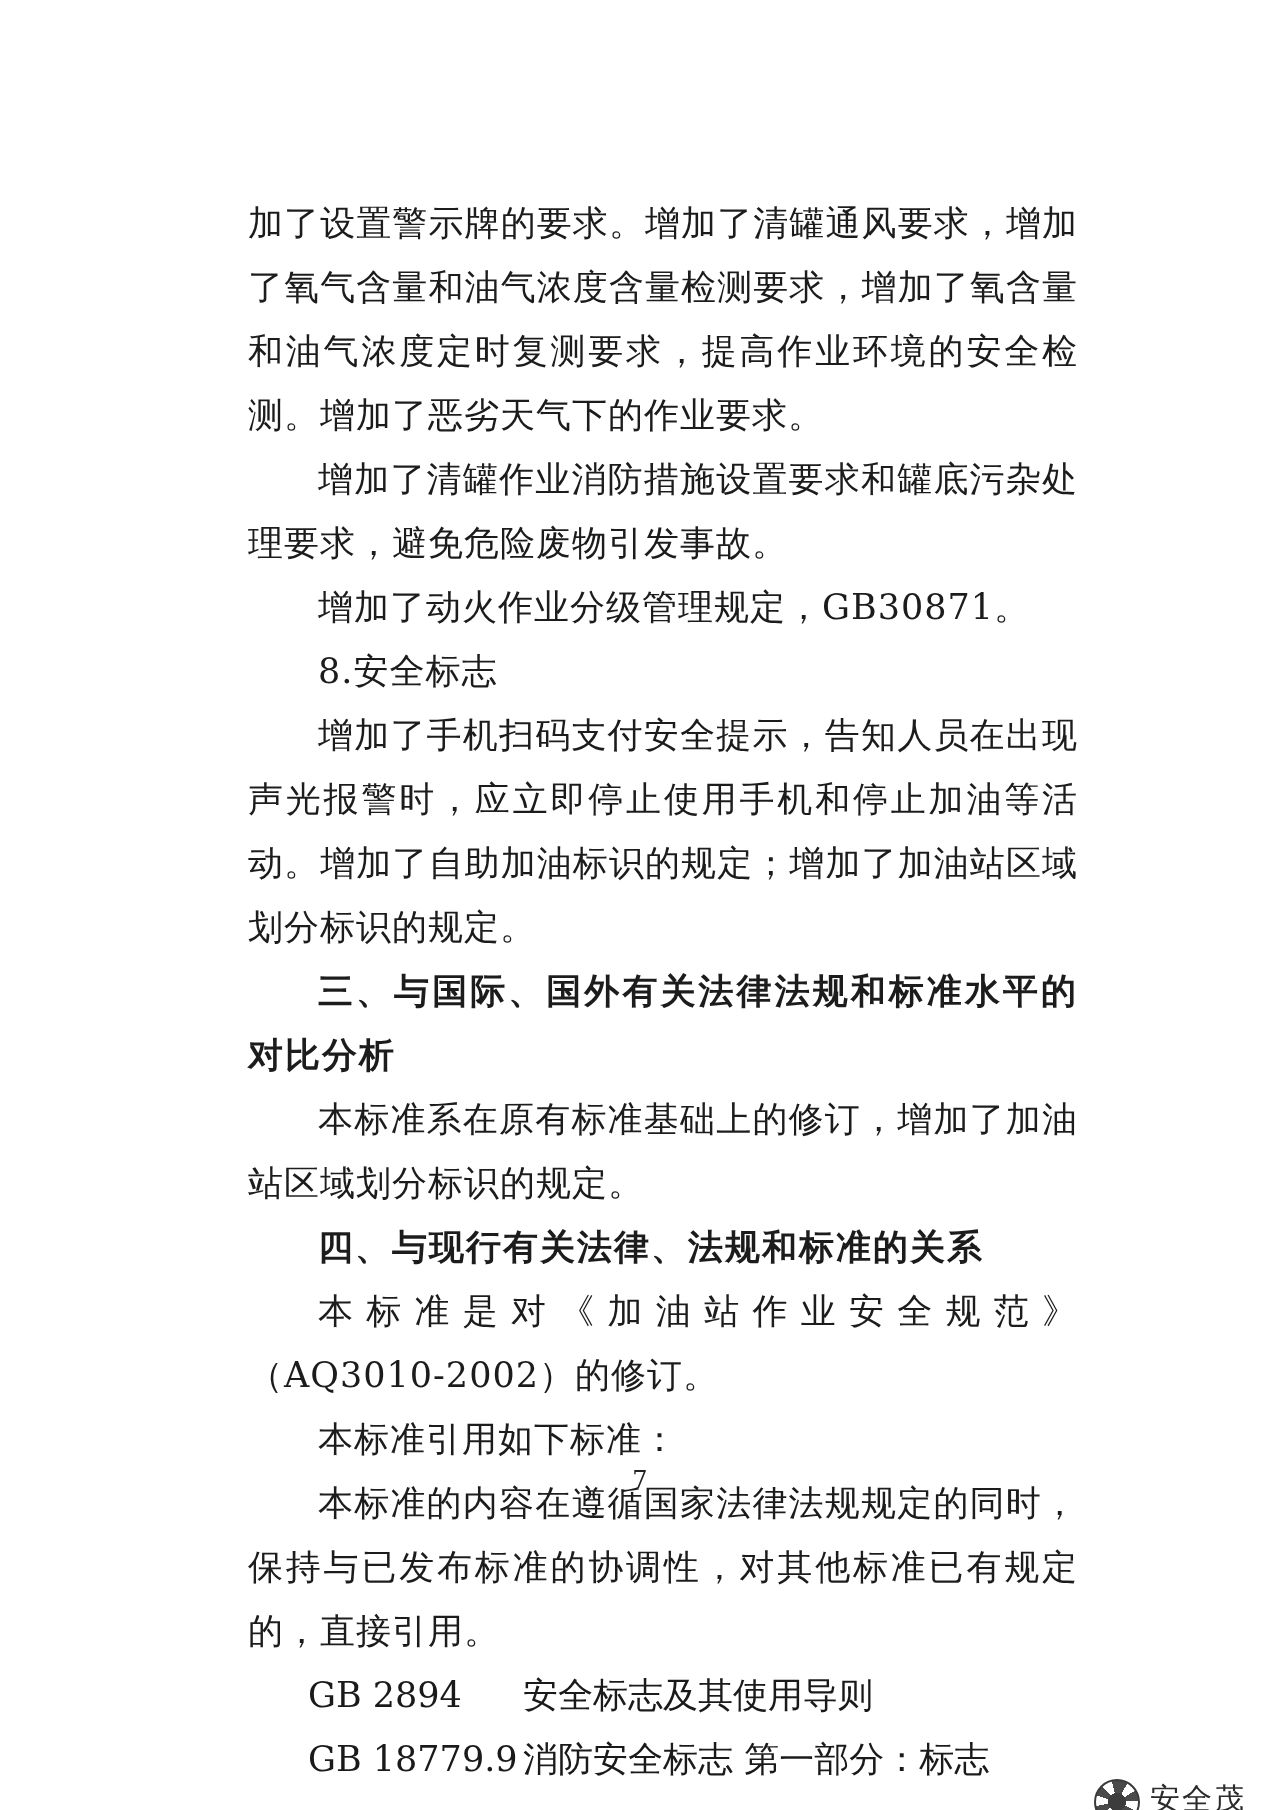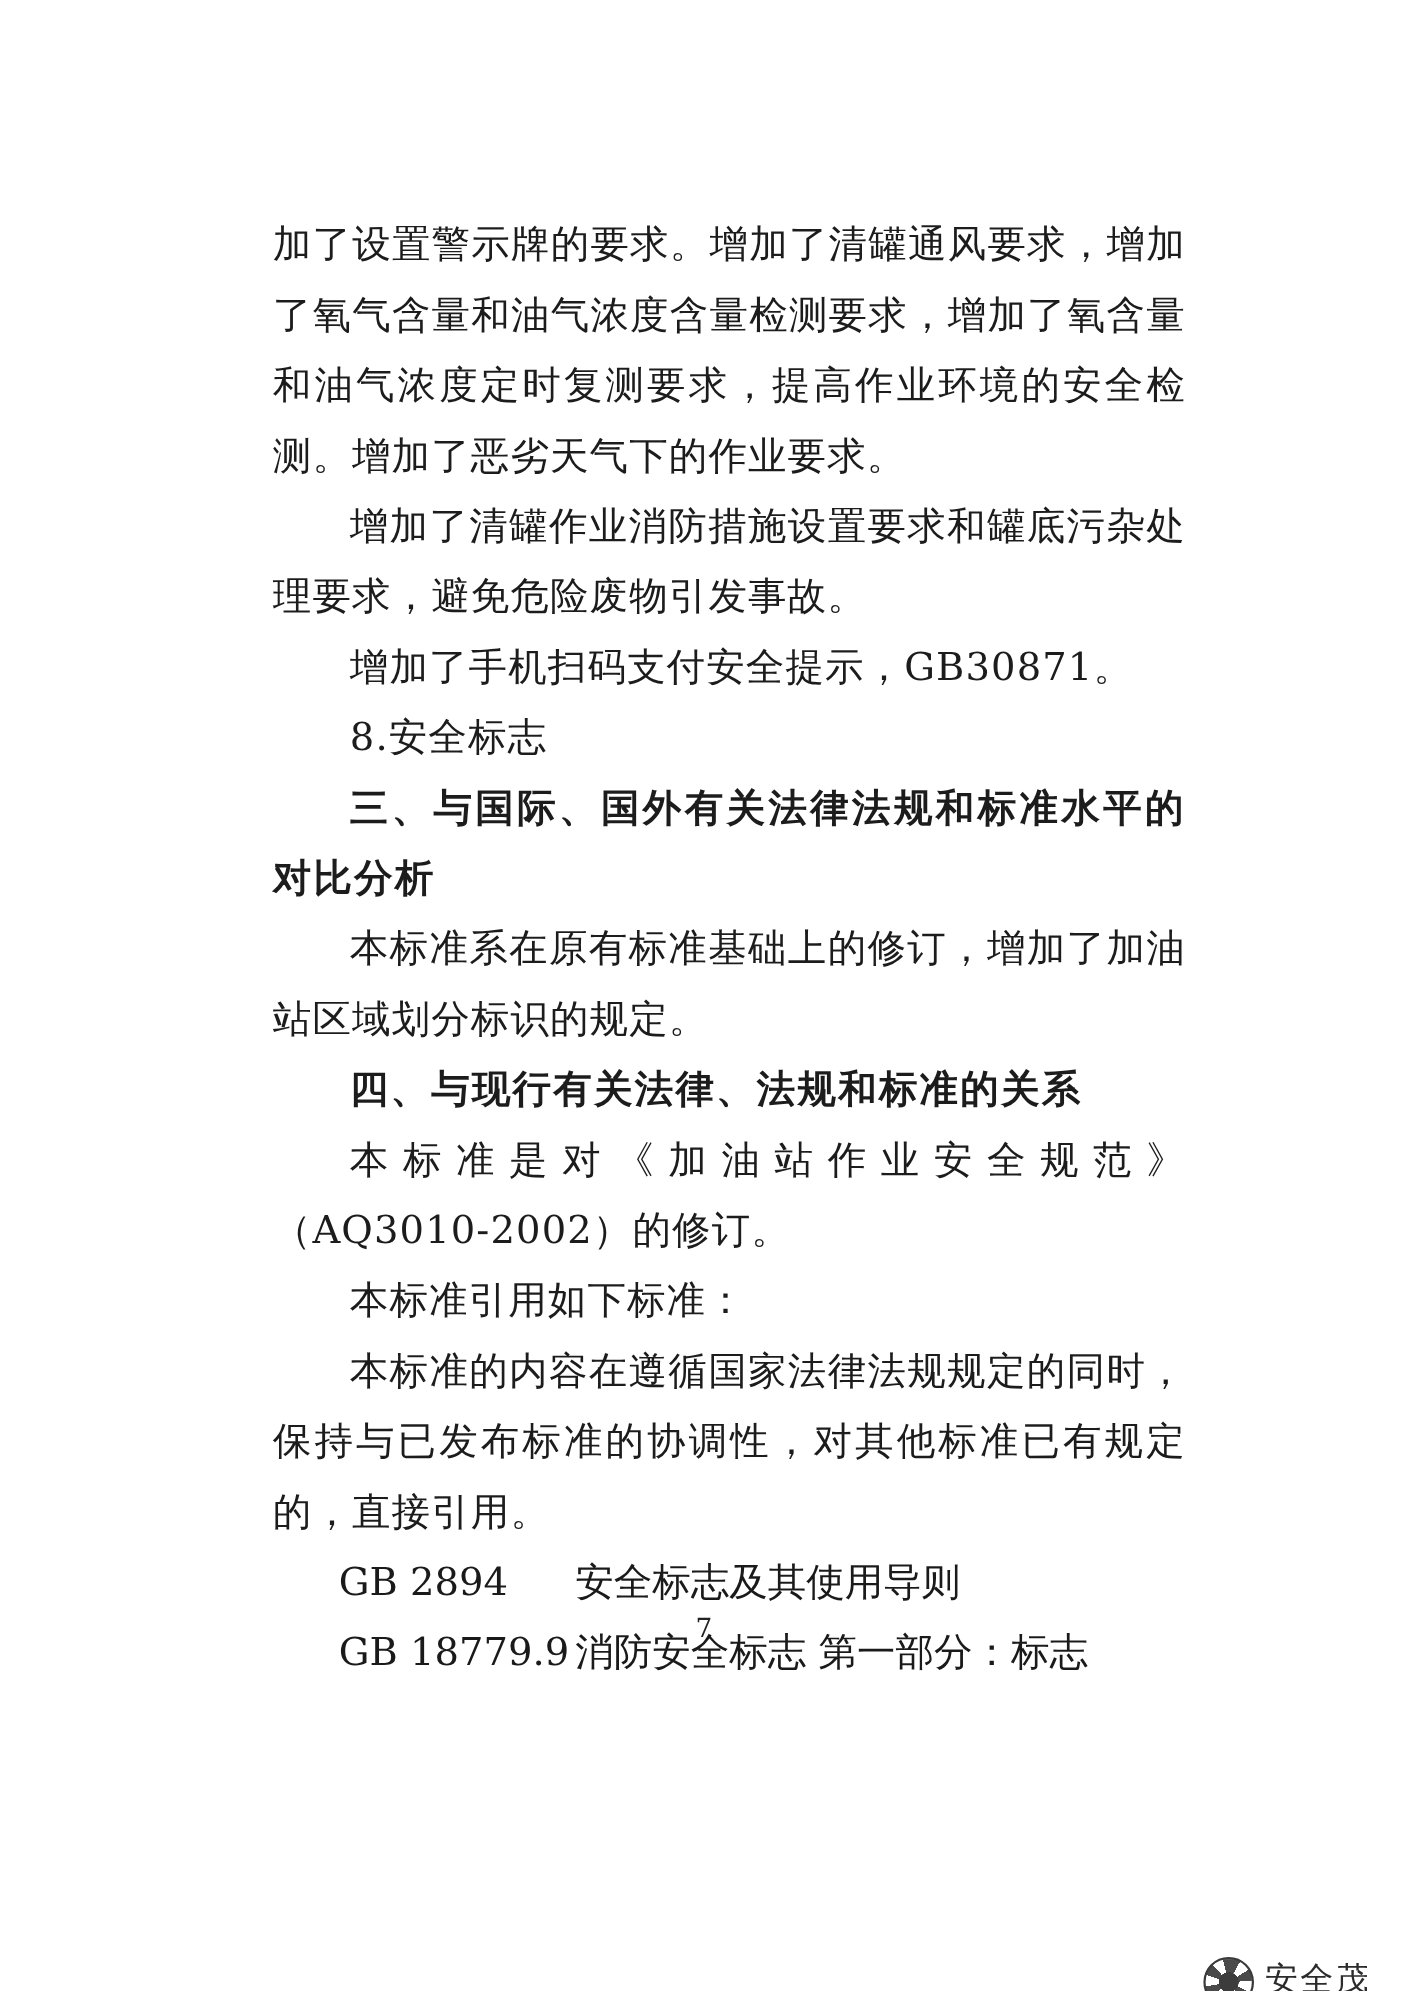--- a/index.html
+++ b/index.html
@@ -101,22 +101,23 @@
   }
 </style>
 </head>
 <body>
 
 <div class="page">
   <div class="doc-body">
 
     <p class="noindent">加了设置警示牌的要求。增加了清罐通风要求，增加了氧气含量和油气浓度含量检测要求，增加了氧含量和油气浓度定时复测要求，提高作业环境的安全检测。增加了恶劣天气下的作业要求。</p>
     <p class="indent">增加了清罐作业消防措施设置要求和罐底污杂处理要求，避免危险废物引发事故。</p>
-    <p class="indent">增加了手机扫码支付安全提示，GB30871。</p>
+    <p class="indent">增加了动火作业分级管理规定，GB30871。</p>
     <p class="indent">8.安全标志</p>
+    <p class="indent">增加了手机扫码支付安全提示，告知人员在出现声光报警时，应立即停止使用手机和停止加油等活动。增加了自助加油标识的规定；增加了加油站区域划分标识的规定。</p>
 
     <p class="heading">三、与国际、国外有关法律法规和标准水平的对比分析</p>
     <p class="indent">本标准系在原有标准基础上的修订，增加了加油站区域划分标识的规定。</p>
 
     <p class="heading">四、与现行有关法律、法规和标准的关系</p>
     <p class="indent">本标准是对《加油站作业安全规范》（AQ3010-2002）的修订。</p>
     <p class="indent">本标准引用如下标准：</p>
     <p class="indent">本标准的内容在遵循国家法律法规规定的同时，保持与已发布标准的协调性，对其他标准已有规定的，直接引用。</p>
 
     <div class="ref-row">

